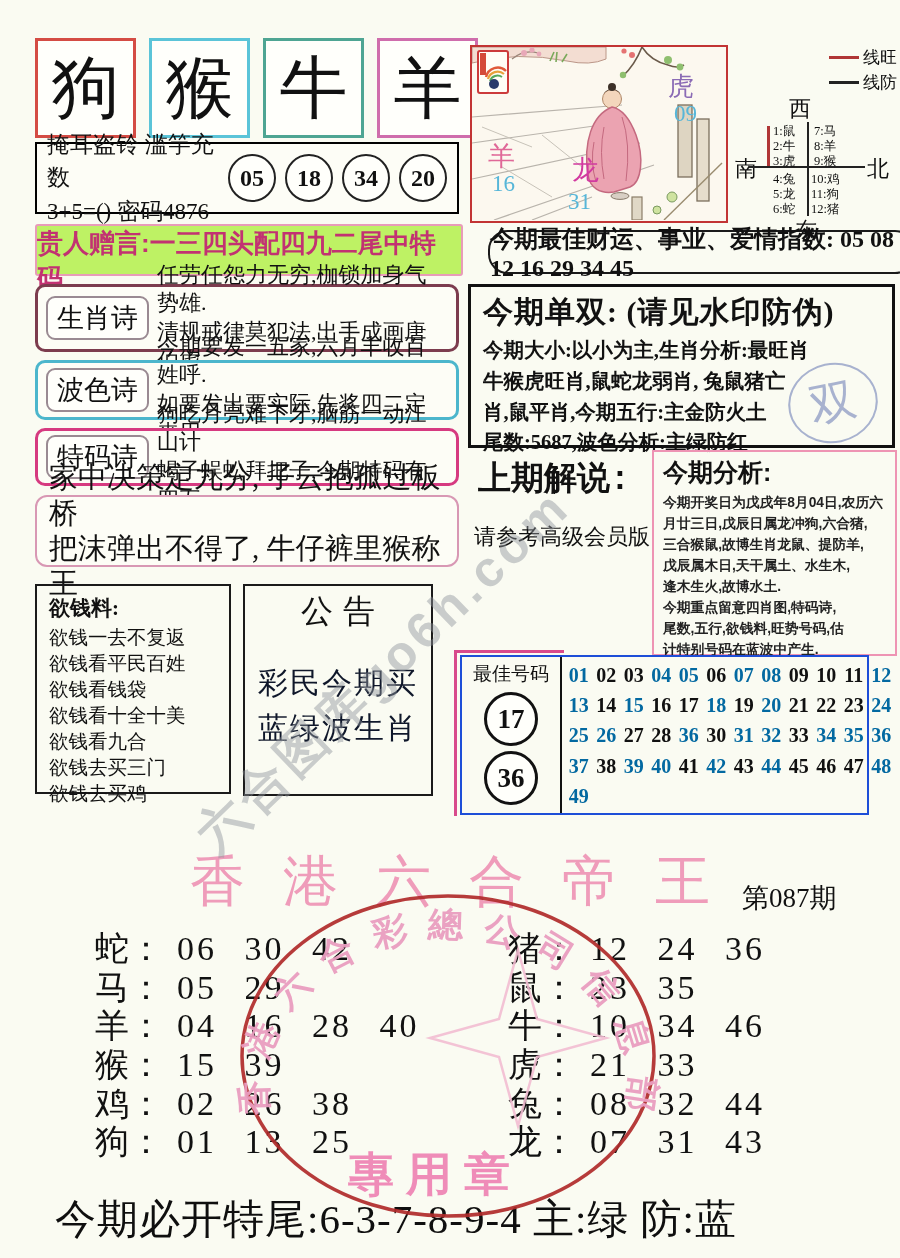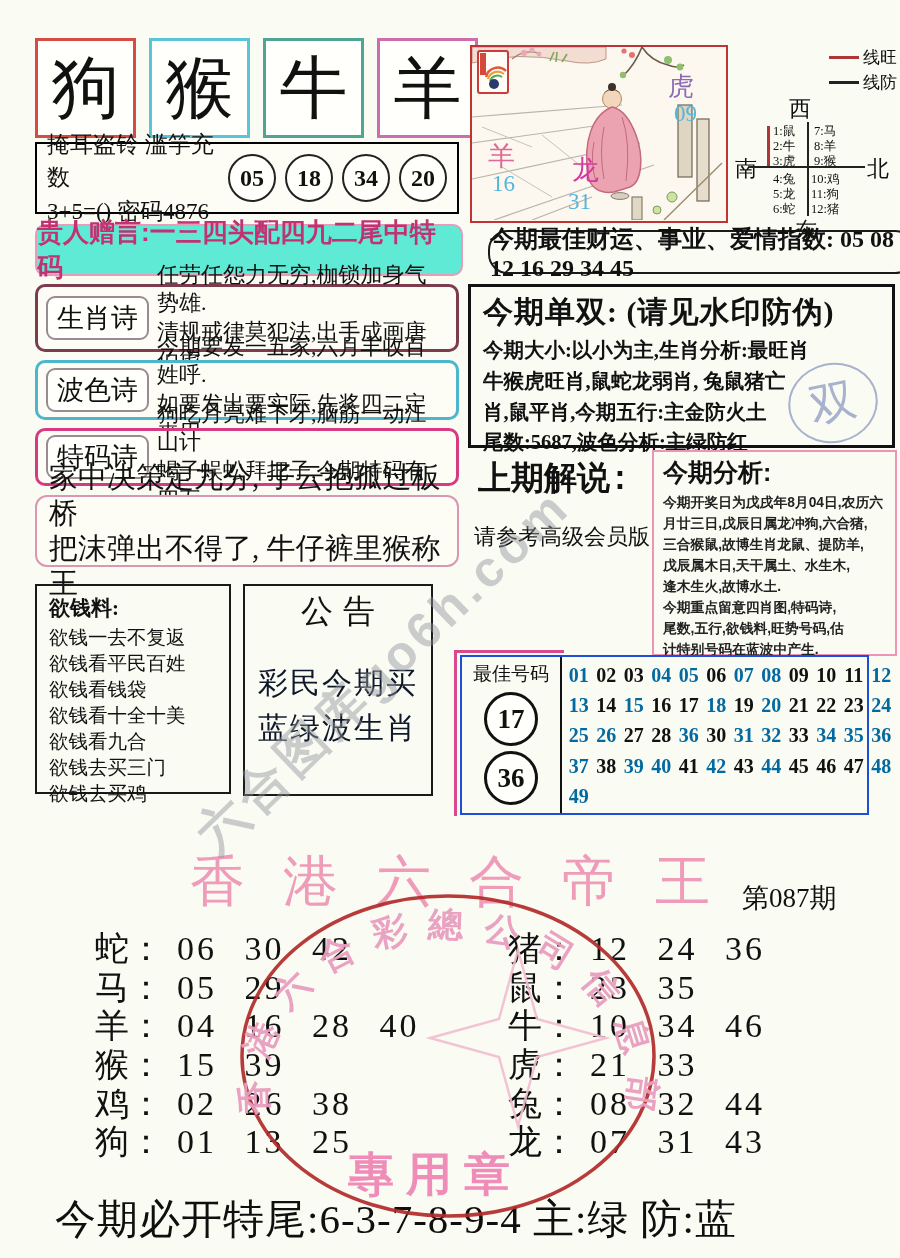--- a/index.html
+++ b/index.html
@@ -10,23 +10,23 @@
   .zbox{width:95px;height:94px;border:3px solid #888;display:flex;align-items:center;justify-content:center;
         font-size:68px;background:#fffffb;}
   
   .idiom-box{position:absolute;left:35px;top:142px;width:424px;height:72px;border:2px solid #000000;
              display:flex;align-items:center;justify-content:space-between;padding:4px 10px;box-sizing:border-box;background:#fdfdf6;}
   .idiom-lines{font-size:23px;line-height:1.45;}
   .ball-row{display:flex;gap:9px;}
   .ball{width:44px;height:44px;border:2.5px solid #222;border-radius:50%;display:flex;align-items:center;
         justify-content:center;font-size:24px;font-weight:bold;background:#fffffb;}
   
-  .gift-box{position:absolute;left:35px;top:224px;width:424px;height:48px;border:2px solid #e89cb8;border-radius:10px;
-            display:flex;align-items:center;justify-content:center;font-family:"Liberation Sans",sans-serif;
-            font-size:26px;font-weight:bold;color:#c23272;background:#5eead4;}
+  .gift-box{position:absolute;left:35px;top:224px;width:424px;height:48px;border:2px solid #e89cb8;border-radius:3px;
+            display:flex;align-items:flex-start;justify-content:center;font-family:"Liberation Sans",sans-serif;
+            font-size:26px;font-weight:bold;color:#c23272;background:#bef264;}
   
   .poem{position:absolute;left:35px;width:424px;border-radius:10px;display:flex;align-items:center;gap:8px;
         padding:4px 8px;box-sizing:border-box;background:#fdfdf6;}
   .poem-label{border:2px solid #9a8a92;border-radius:9px;font-size:27px;padding:2px 9px;white-space:nowrap;background:#fffffb;}
   .poem-lines{font-size:22px;line-height:1.3;white-space:pre-line;}
   .poem1{top:284px;height:68px;border:3px solid #7c3c4e;}
   .poem2{top:360px;height:60px;border:3px solid #4cb6cc;}
   .poem3{top:428px;height:58px;border:3px solid #d63a80;}
   
   .couplet{position:absolute;left:35px;top:495px;width:424px;height:72px;border:2.5px solid #d898b4;border-radius:12px;

